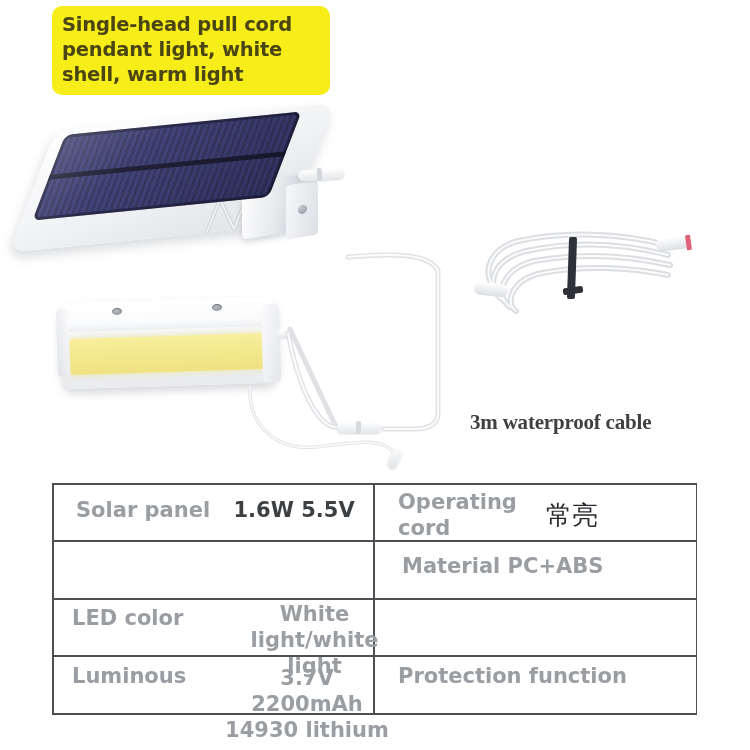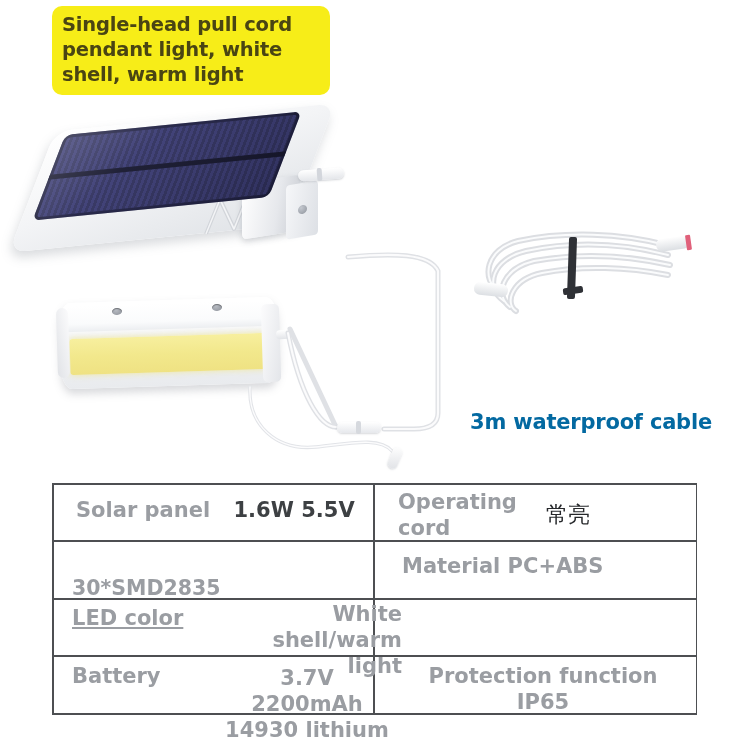--- a/index.html
+++ b/index.html
@@ -353,24 +353,25 @@
     border-radius: 6px;
     background: linear-gradient(180deg, #ffffff 0%, #dcdfe3 100%);
     transform: rotate(6deg);
   }
 
   #cable-caption {
     position: absolute;
     left: 470px;
     top: 315px;
     font-size: 21px;
-    color: #0369a1;
+    color: #404040;
     font-weight: 600;
     letter-spacing: -0.2px;
     white-space: nowrap;
+    font-family: Liberation Serif, serif;
   }
 
   
   #spec-table {
     position: absolute;
     left: 52px;
     top: 483px;
     width: 645px;
     height: 231px;
   }
@@ -392,58 +393,58 @@
     box-sizing: border-box;
     color: #9a9da2;
     font-weight: bold;
     line-height: 26px;
   }
   .cell .val-dark { color: #3d4043; }
 
   
   .c-solar  { left: 24px;  top: 14px;  width: 290px; font-size: 21px; }
   .c-led    { left: 20px;  top: 66px;  width: 295px; font-size: 20.5px; }
-  .c-color  { left: 20px;  top: 122px; width: 300px; font-size: 21px; text-decoration: underline; }
+  .c-color  { left: 20px;  top: 122px; width: 300px; font-size: 21px; }
   .c-batt   { left: 20px;  top: 180px; width: 300px; font-size: 21px; }
 
   
   .c-mode   { left: 346px; top: 6px;   width: 290px; font-size: 21px; }
   .c-mat    { left: 350px; top: 70px;  width: 290px; font-size: 21px; }
   .c-flux   { left: 350px; top: 122px; width: 285px; font-size: 21px; text-align: right; }
-  .c-prot   { left: 346px; top: 180px; width: 290px; font-size: 21px; text-align: center; }
+  .c-prot   { left: 346px; top: 180px; width: 290px; font-size: 21px; text-align: left; }
 
   .label-inline { display: inline; }
   .val-inline { display: inline; }
 
   
   .stack-right {
     position: absolute;
     left: 155px;
     top: -4px;
     width: 175px;
-    text-align: right;
+    text-align: center;
   }
   .stack-right2 {
     position: absolute;
     left: 135px;
     top: 2px;
     width: 200px;
     text-align: center;
   }
   .mode-label {
     display: inline-block;
     width: 130px;
     text-align: left;
     vertical-align: middle;
   }
   .mode-val {
     display: inline-block;
     vertical-align: middle;
     color: #26282b;
-    font-size: 22px;
+    font-size: 26px;
     font-weight: normal;
     margin-left: 18px;
   }
   .flux-line2, .prot-line2 { display: block; }
 </style>
 </head>
 <body>
 
 <div id="title-banner">Single-head pull cord pendant light, white shell, warm light</div>
 
@@ -546,43 +547,41 @@
 
   <div class="cell c-mode">
     <span class="mode-label">
       <span>Operating</span><br>
       <span>cord</span>
     </span><span class="mode-val">常亮</span>
   </div>
 
   <div class="cell c-led">
     <br>
-    <span>30*SMD2835</span>
   </div>
 
   <div class="cell c-mat">
     <span>Material PC+ABS</span>
   </div>
 
   <div class="cell c-color">
     <span>LED color</span>
     <span class="stack-right">
       <span>White</span><br>
-      <span>shell/warm</span><br>
+      <span>light/white</span><br>
       <span>light</span>
     </span>
   </div>
 
 
   <div class="cell c-batt">
-    <span>Battery</span>
+    <span>Luminous</span>
     <span class="stack-right2">
       <span>3.7V</span><br>
       <span>2200mAh</span><br>
       <span>14930 lithium</span>
     </span>
   </div>
 
   <div class="cell c-prot">
     <span class="prot-line2">Protection function</span>
-    <span class="prot-line2">IP65</span>
   </div>
 </div>
 
 </body></html>

